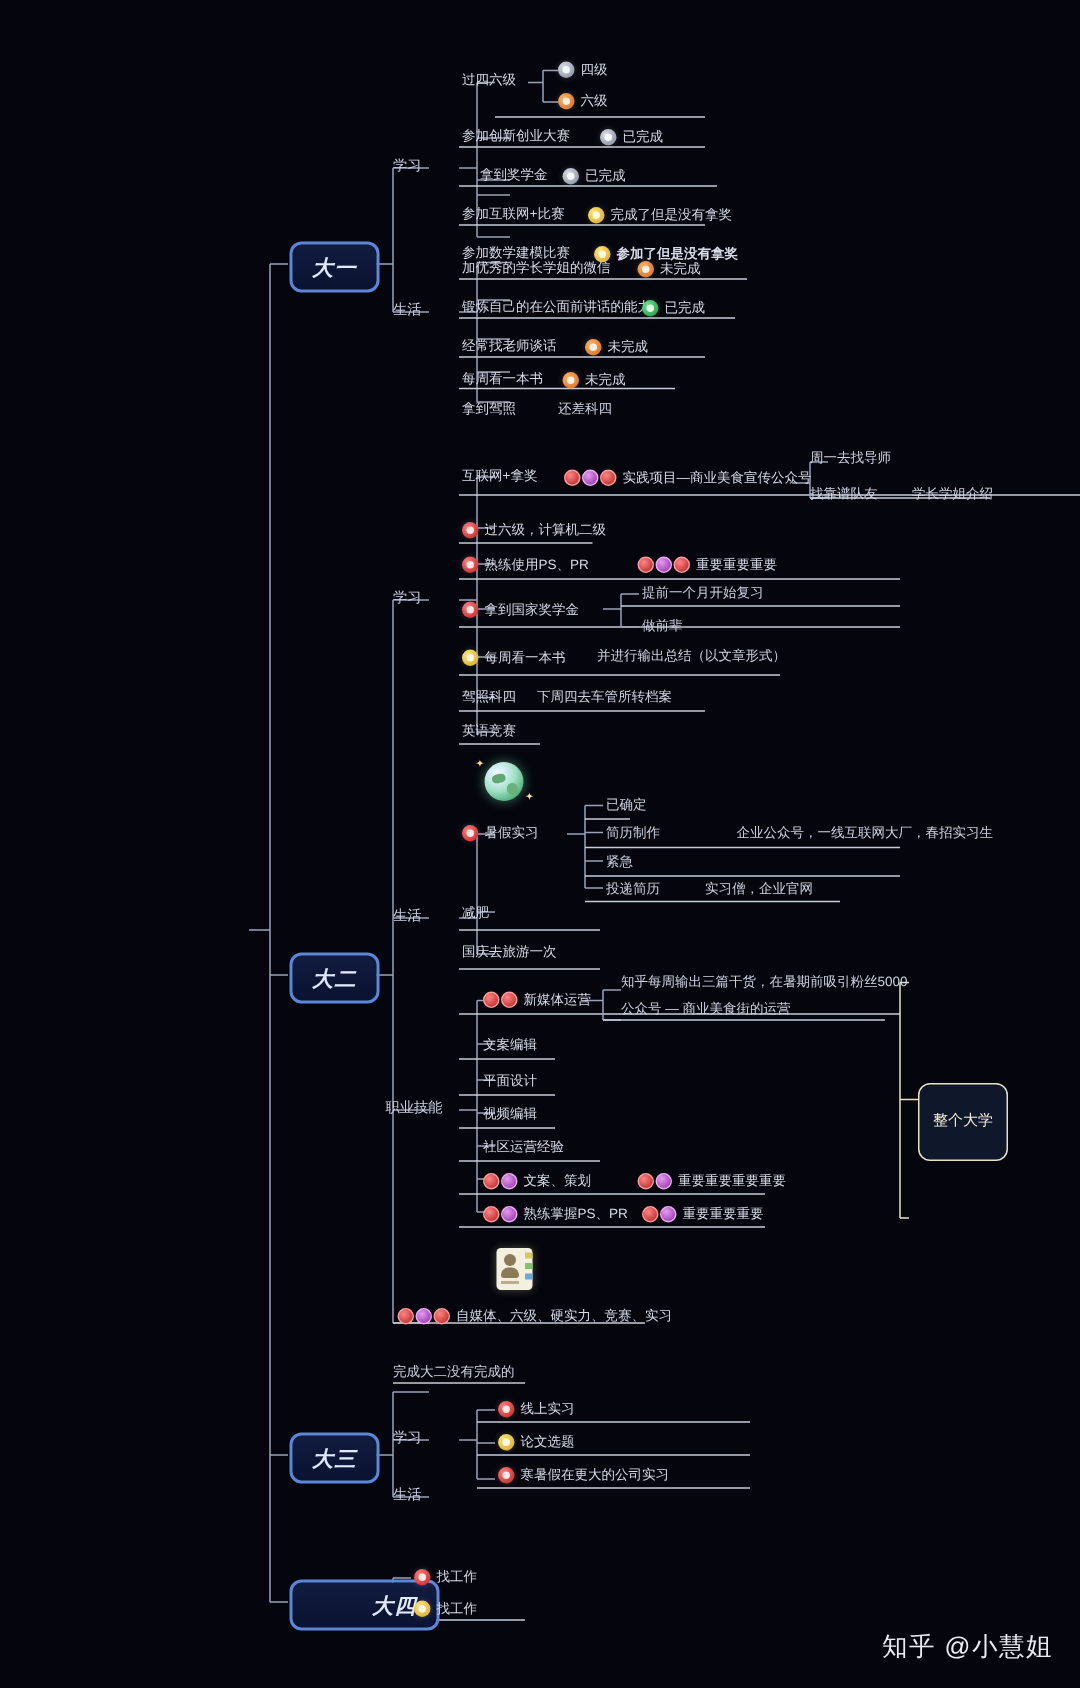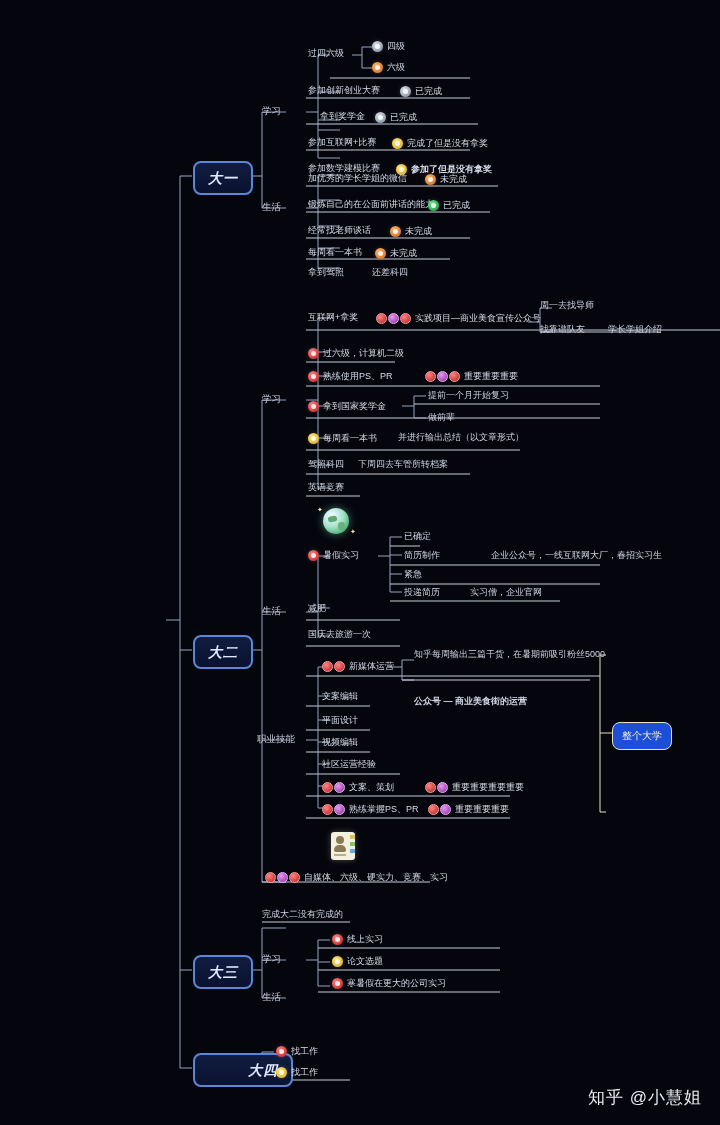--- a/index.html
+++ b/index.html
@@ -46,22 +46,22 @@
 
   
   .pill{display:inline-flex;gap:1px;flex:0 0 auto;}
   .pill i{display:inline-block;width:9px;height:9px;border-radius:50%;
       background:radial-gradient(circle at 35% 32%,#ff8585,#b41d1d);
       border:1px solid #ff9a9a;}
   .pill i.p{background:radial-gradient(circle at 35% 32%,#e69bf0,#8b2aa0);border-color:#f0a8f8;}
 
   
   .chip{
-    padding:8px 9px;border:1.5px solid #e8e2c4;border-radius:8px;
-    background:#1d4ed8;font-size:10px;color:#f2eed8;
+    padding:20px 9px;border:1.5px solid #e8e2c4;border-radius:8px;
+    background:#0f172a;font-size:10px;color:#f2eed8;
   }
   .globe{width:26px;height:26px;border-radius:50%;
      background:radial-gradient(circle at 34% 30%,#f4fbff 0%,#cfeef0 22%,#9fe0c2 48%,#4fae7a 78%,#2d7d56 100%);
      box-shadow:0 0 8px rgba(140,240,190,.45);position:relative;}
   .globe::before{content:"";position:absolute;left:5px;top:8px;width:9px;height:6px;border-radius:40%;
      background:#5fa86f;transform:rotate(-12deg);}
   .globe::after{content:"";position:absolute;right:4px;top:14px;width:7px;height:8px;border-radius:45%;
      background:#69b27a;}
   .spark{position:absolute;color:#ffd9a1;font-size:7px;}
 
@@ -379,21 +379,21 @@
   <div class="node leaf" style="left:308px;top:630px;">国庆去旅游一次</div>
 
   <div class="node leaf" style="left:322px;top:661px;">
     <span class="pill">
         <i></i>
         <i></i>
       </span>
     <span>新媒体运营</span>
   </div>
   <div class="node note" style="left:414px;top:650px;">知乎每周输出三篇干货，在暑期前吸引粉丝5000</div>
-  <div class="node note" style="left:414px;top:697px;font-weight:bold;">公众号 — 商业美食街的运营</div>
+  <div class="node note" style="left:414px;top:668px;">公众号 — 商业美食街的运营</div>
 
   <div class="node leaf" style="left:322px;top:692px;">文案编辑</div>
   <div class="node leaf" style="left:322px;top:716px;">平面设计</div>
   <div class="node leaf" style="left:322px;top:738px;">视频编辑</div>
   <div class="node leaf" style="left:322px;top:760px;">社区运营经验</div>
 
   <div class="node leaf" style="left:322px;top:782px;">
     <span class="pill">
         <i></i>
         <i class="p"></i>

